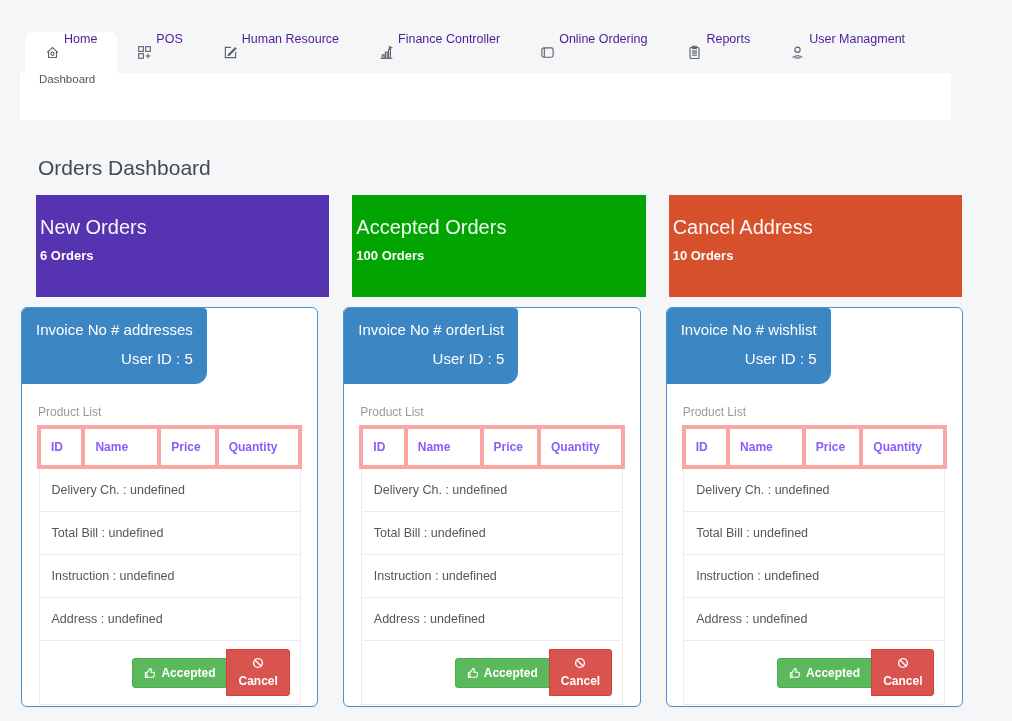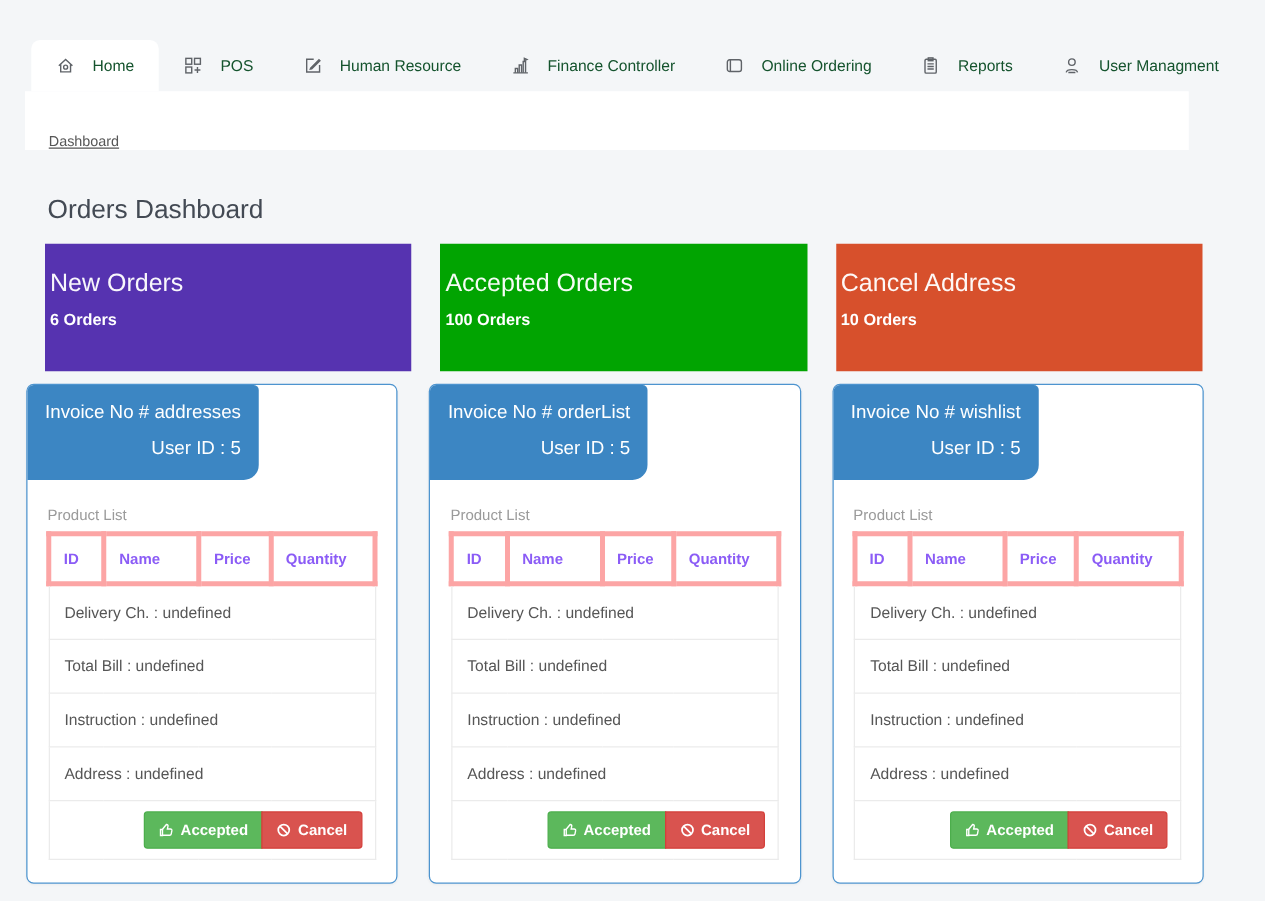--- a/index.html
+++ b/index.html
@@ -10,35 +10,35 @@
     color:#4a4a4a;
     overflow:hidden;
   }
   
   .tabs {
     display:flex;
     padding:32px 0 0 25px;
     height:73px;
   }
   .tab {
-    display:flex; align-items:center; gap:14px;
+    display:flex; gap:4px;
     padding:0 20px; height:41px;
-    font-size:12.5px; color:#14532d;
+    font-size:12.5px; color:#4c1d95;
     cursor:pointer; white-space:nowrap;
   }
   .tab.active { background:#ffffff; border-radius:7px 7px 0 0; }
   .ticon { display:flex; align-items:center; }
   .ticon svg { stroke:#5f6368; fill:none; stroke-width:1.2; }
   
   .breadcrumb-bar {
     margin-left:20px; width:931px; height:47px;
     background:#ffffff;
-    display:flex; align-items:flex-end;
+    display:flex; align-items:flex-start;
     padding-left:19px;
-    font-size:11.5px; color:#565656;text-decoration:underline;
+    font-size:11.5px; color:#565656;
   }
   
   .page-title {
     margin:36px 0 0 38px;
     font-size:21px; font-weight:400; color:#434a54;
   }
   
   .cards {
     display:flex; gap:23px;
     margin:15px 50px 0 36px;
@@ -96,21 +96,21 @@
   .btn {
     display:inline-flex; align-items:center; gap:5px;
     border:1px solid transparent;
     color:#fff; font-family:inherit;
     font-size:12px; font-weight:bold;
     padding:7px 11px; cursor:pointer;
     vertical-align:middle;
   }
   .btn svg { display:block; }
   .btn-accept { border-color:#4cae4c; border-radius:3px 0 0 3px; }
-  .btn-cancel { border-color:#d43f3a; border-radius:0 3px 3px 0; margin-left:-1px; }
+  .btn-cancel { border-color:#d43f3a; border-radius:0 3px 3px 0; margin-left:-1px;flex-direction:column; }
 </style>
 </head>
 <body>
 
 <nav class="tabs">
   <div class="tab active">
     <span class="ticon">
       <svg width="15" height="15" viewBox="0 0 16 16">
           <path d="M2.2 8.2 L8 2.8 L13.8 8.2 M3.8 7 V13.3 H12.2 V7"></path>
           <circle cx="8" cy="9.3" r="1.7"></circle>

